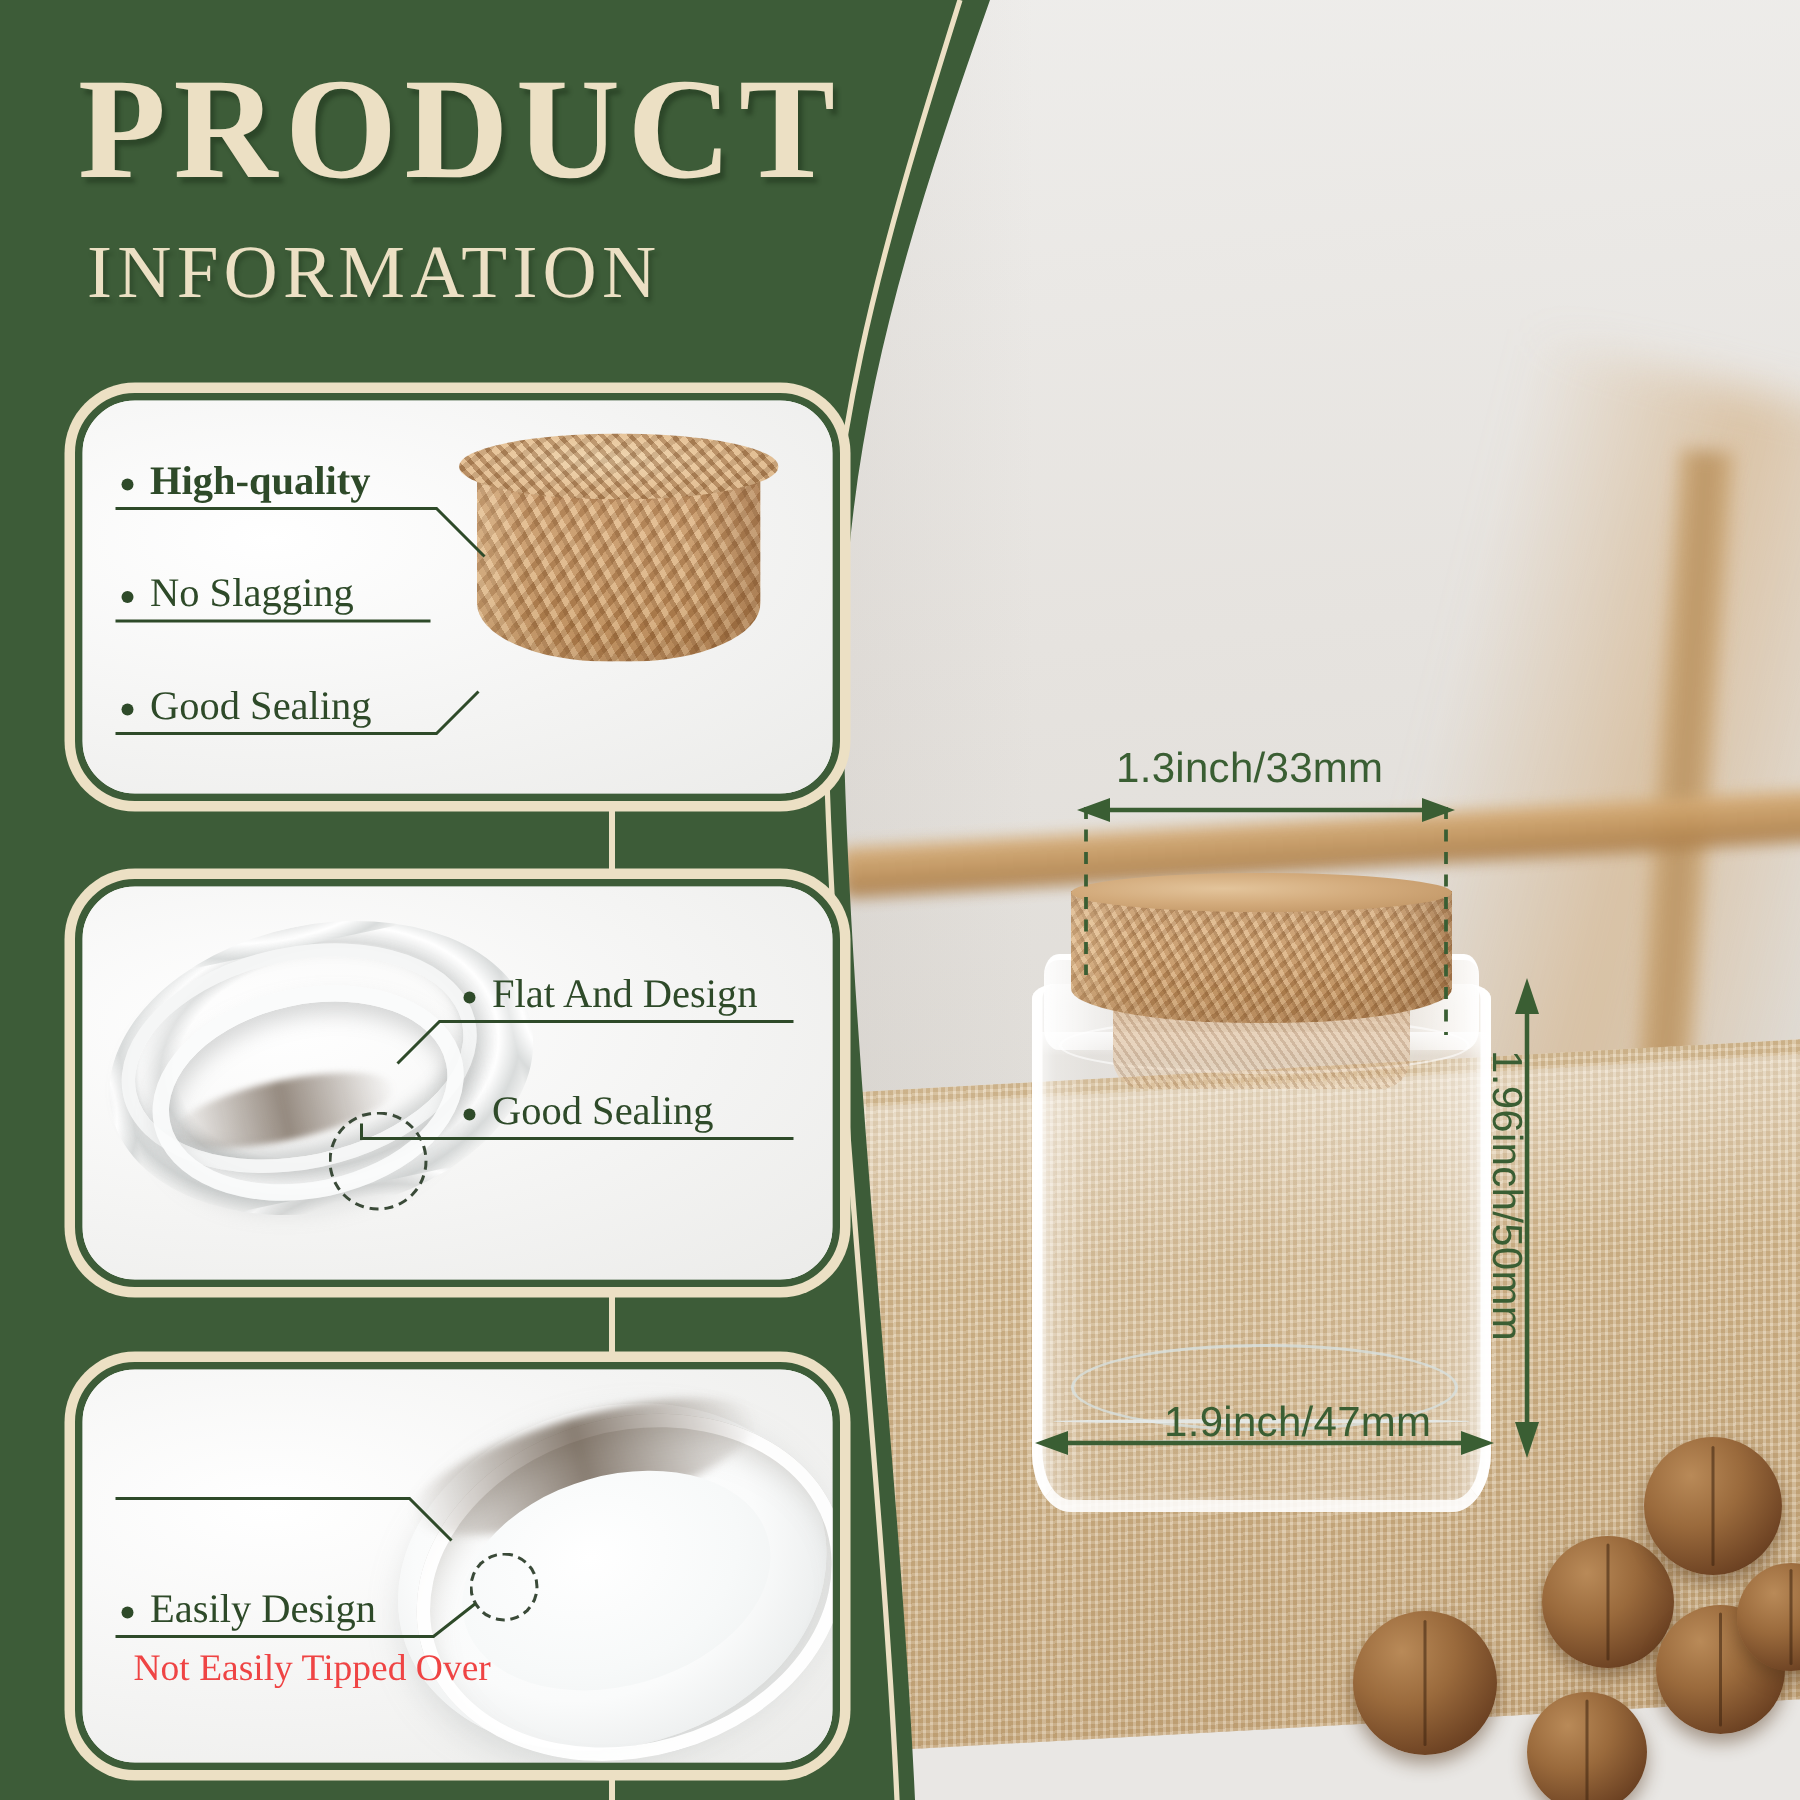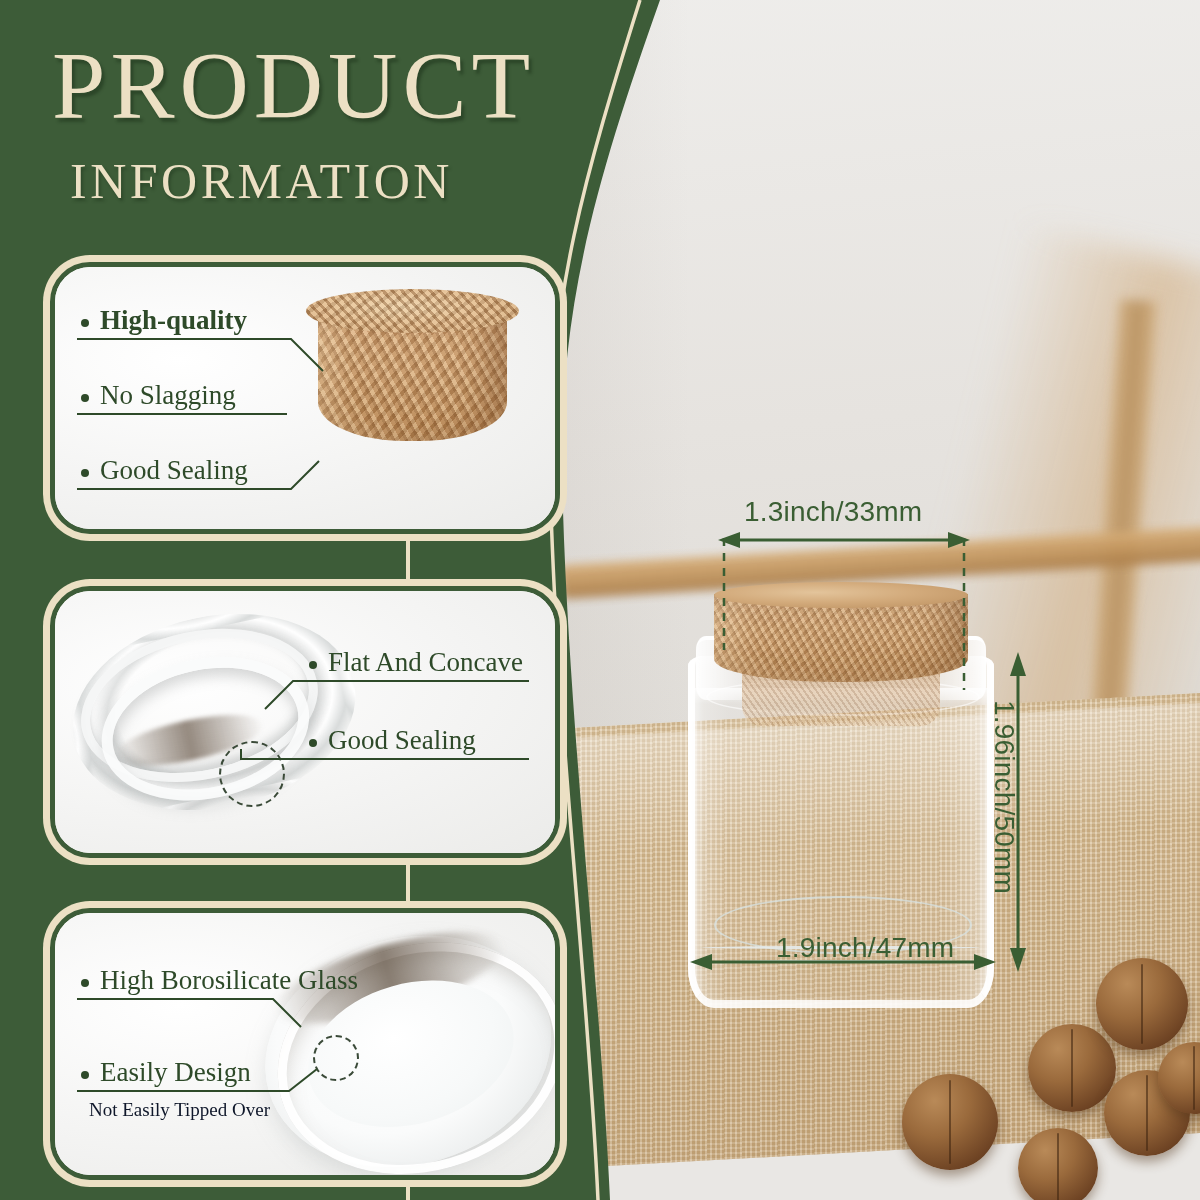--- a/index.html
+++ b/index.html
@@ -100,43 +100,43 @@
 
   
   .green-panel{position:absolute;left:0;top:0;width:1200px;height:1200px;
      background:#3d5c38;
      -webkit-clip-path:path("M0,0 L660,0 C600,170 560,300 562,470 C566,700 600,980 610,1200 L0,1200 Z");
      clip-path:path("M0,0 L660,0 C600,170 560,300 562,470 C566,700 600,980 610,1200 L0,1200 Z");}
   .curve-line{position:absolute;left:0;top:0;width:1200px;height:1200px;}
 
   
   .header{position:absolute;left:52px;top:38px;}
-  .t-product{font-size:96px;font-weight:400;color:#ece0c4;letter-spacing:5px;line-height:1;
+  .t-product{font-size:96px;font-weight:700;color:#ece0c4;letter-spacing:5px;line-height:1;
      text-shadow:3px 4px 3px rgba(25,45,22,.45);}
-  .t-info{font-size:50px;color:#ece0c4;letter-spacing:3.5px;line-height:1;margin-top:22px;margin-left:18px;
+  .t-info{font-size:50px;color:#ece0c4;letter-spacing:3.5px;line-height:1;margin-top:22px;margin-left:6px;
      text-shadow:2px 3px 3px rgba(25,45,22,.40);}
 
   
   .card{position:absolute;background:#fbfbfb;border:5px solid #3d5c38;border-radius:40px;
         box-shadow:0 0 0 7px #ece0c4;overflow:hidden;}
   #card1{left:50px;top:262px;width:500px;height:262px;}
   #card2{left:50px;top:586px;width:500px;height:262px;}
   #card3{left:50px;top:908px;width:500px;height:262px;}
   .card-inner{position:absolute;inset:0;background:
       radial-gradient(ellipse at 25% 35%, #ffffff 0%, #f4f4f3 55%, #ebebe9 100%);}
 
   .connector{position:absolute;width:4px;background:#ece0c4;}
   #conn1{left:406px;top:524px;height:62px;}
   #conn2{left:406px;top:848px;height:60px;}
   #conn3{left:406px;top:1170px;height:34px;}
   .blt{position:absolute;white-space:nowrap;}
   .blt .txt{font-size:27px;color:#2e4a29;font-family:"Liberation Serif",serif;}
   .blt .dot{display:inline-block;width:8px;height:8px;border-radius:50%;background:#2e4a29;
       vertical-align:middle;margin-right:11px;margin-bottom:4px;}
-  .sub{position:absolute;font-size:19px;color:#0f172a;font-family:"Liberation Serif",serif;white-space:nowrap;}
+  .sub{position:absolute;font-size:25px;color:#ef4444;font-family:"Liberation Serif",serif;white-space:nowrap;}
 
   
   svg.leaders{position:absolute;left:0;top:0;width:500px;height:262px;overflow:visible;}
 
   
   .c1-cork{position:absolute;left:245px;top:22px;width:225px;height:180px;}
   .c1-top{position:absolute;left:6px;top:0;width:213px;height:44px;border-radius:50%;
      background:
        repeating-linear-gradient(48deg, rgba(120,76,38,.34) 0 3px, rgba(255,234,200,.26) 3px 7px),
        repeating-linear-gradient(-38deg, rgba(105,66,32,.25) 0 4px, rgba(250,222,185,.22) 4px 9px),
@@ -290,21 +290,21 @@
     </div>
 
     <div class="dashed-circle" style="left:164px;top:150px;width:62px;height:62px;"></div>
 
     <svg class="leaders">
       <path d="M210,118 L238,90 L474,90" fill="none" stroke="#2e4a29" stroke-width="2"></path>
       <path d="M186,158 L186,168 L474,168" fill="none" stroke="#2e4a29" stroke-width="2"></path>
     </svg>
 
     <div class="blt" style="left:254px;top:56px;">
-      <span class="dot"></span><span class="txt">Flat And Concave</span>
+      <span class="dot"></span><span class="txt">Flat And Design</span>
     </div>
     <div class="blt" style="left:254px;top:134px;">
       <span class="dot"></span><span class="txt">Good Sealing</span>
     </div>
   </div>
 
   <div class="card" id="card3">
     <div class="card-inner"></div>
 
     <div class="c3-bowl">
@@ -314,22 +314,19 @@
       <div class="c3-in"></div>
     </div>
 
     <div class="dashed-circle" style="left:258px;top:122px;width:42px;height:42px;"></div>
 
     <svg class="leaders">
       <path d="M22,86 L218,86 L246,114" fill="none" stroke="#2e4a29" stroke-width="2"></path>
       <path d="M22,178 L234,178 L262,156" fill="none" stroke="#2e4a29" stroke-width="2"></path>
     </svg>
 
-    <div class="blt" style="left:26px;top:52px;">
-      <span class="dot"></span><span class="txt">High Borosilicate Glass</span>
-    </div>
     <div class="blt" style="left:26px;top:144px;">
       <span class="dot"></span><span class="txt">Easily Design</span>
     </div>
     <div class="sub" style="left:34px;top:186px;">Not Easily Tipped Over</div>
   </div>
 
 </div>
 
 </body></html>

